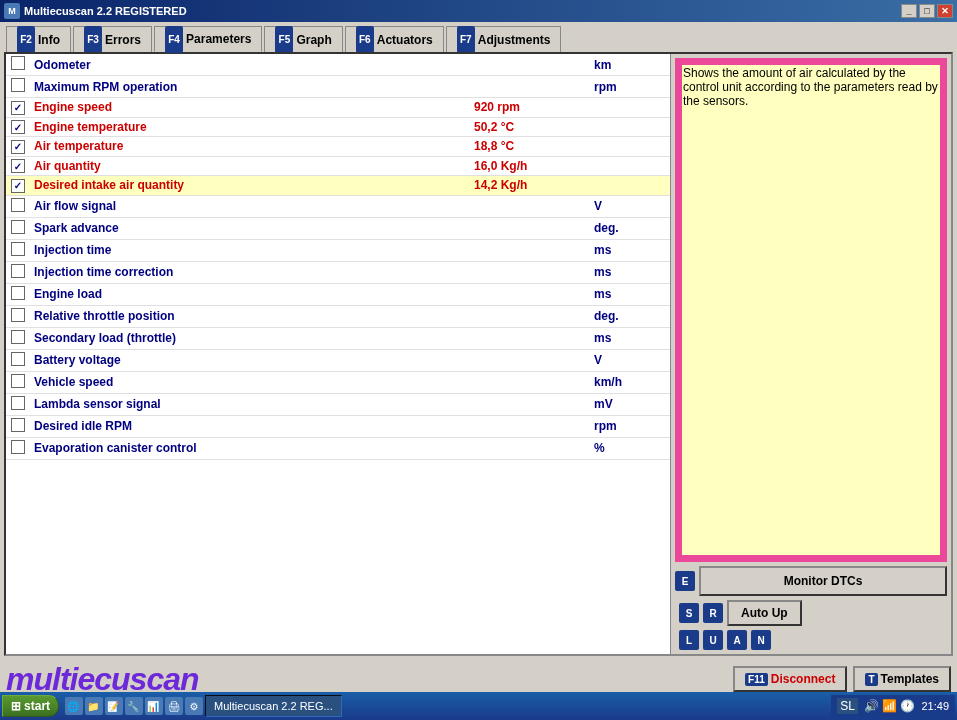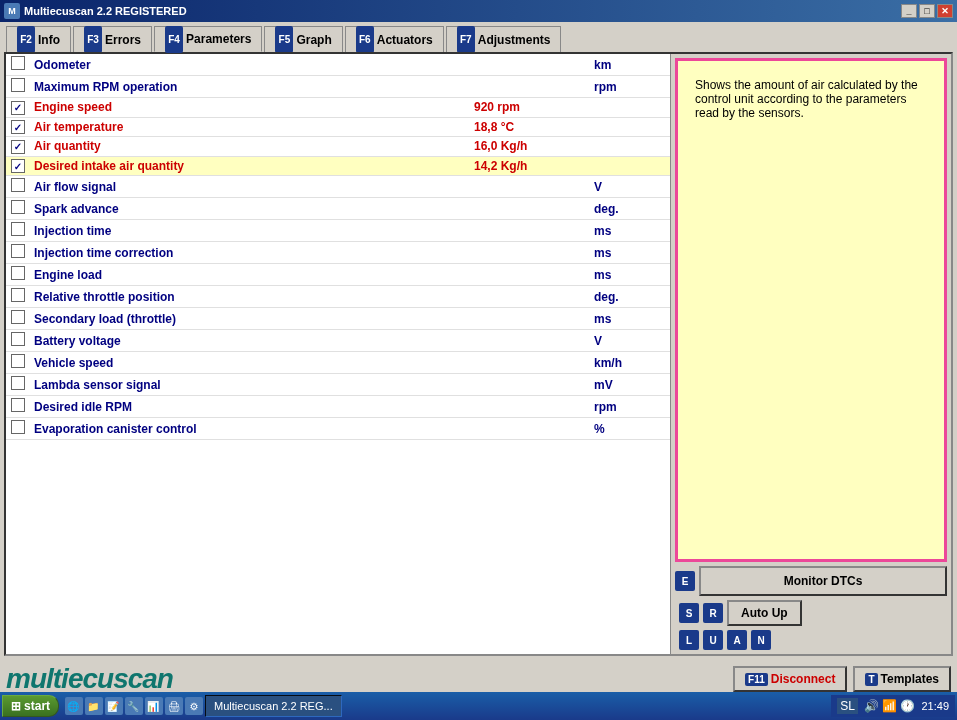--- a/index.html
+++ b/index.html
@@ -191,22 +191,22 @@
     .right-panel {
       width: 280px;
       display: flex;
       flex-direction: column;
       background: #d4d0c8;
       padding: 4px;
       gap: 4px;
     }
     .info-box {
       background: #ffffc0;
-      border: 3px solid #ec4899;
-      padding: 17px;
+      border: 7px solid #ec4899;
+      padding: 1px;
       font-size: 12px;
       min-height: 320px;
       flex: 1;
     }
 
     .btn-section {
       display: flex;
       flex-direction: column;
       gap: 4px;
     }
@@ -265,23 +265,23 @@
     
     .bottom-area {
       display: flex;
       align-items: center;
       justify-content: space-between;
       padding: 4px 6px;
       background: #d4d0c8;
       height: 46px;
     }
     .app-logo {
-      font-size: 28px;
-      font-weight: bold;
-      color: #0f766e;
+      font-size: 32px;
+      font-weight: bold;
+      color: #6d28d9;
       font-style: italic;
       letter-spacing: -1px;
     }
     .bottom-btns {
       display: flex;
       gap: 6px;
       align-items: center;
     }
     .disconnect-btn {
       display: flex;
@@ -471,20 +471,26 @@
                 <tr>
                   <td class="checkbox-cell"><div class="cb"></div></td>
                   <td class="name">Maximum RPM operation</td>
                   <td class="value"></td>
                   <td class="unit">rpm</td>
                 </tr>
                 <tr>
                   <td class="checkbox-cell"><div class="cb checked"></div></td>
                   <td class="name live">Engine speed</td>
                   <td class="value">920 rpm</td>
+                  <td class="unit"></td>
+                </tr>
+                <tr>
+                  <td class="checkbox-cell"><div class="cb checked"></div></td>
+                  <td class="name live">Engine temperature</td>
+                  <td class="value">50,2 °C</td>
                   <td class="unit"></td>
                 </tr>
                 <tr>
                   <td class="checkbox-cell"><div class="cb checked"></div></td>
                   <td class="name live">Air temperature</td>
                   <td class="value">18,8 °C</td>
                   <td class="unit"></td>
                 </tr>
                 <tr>
                   <td class="checkbox-cell"><div class="cb checked"></div></td>

